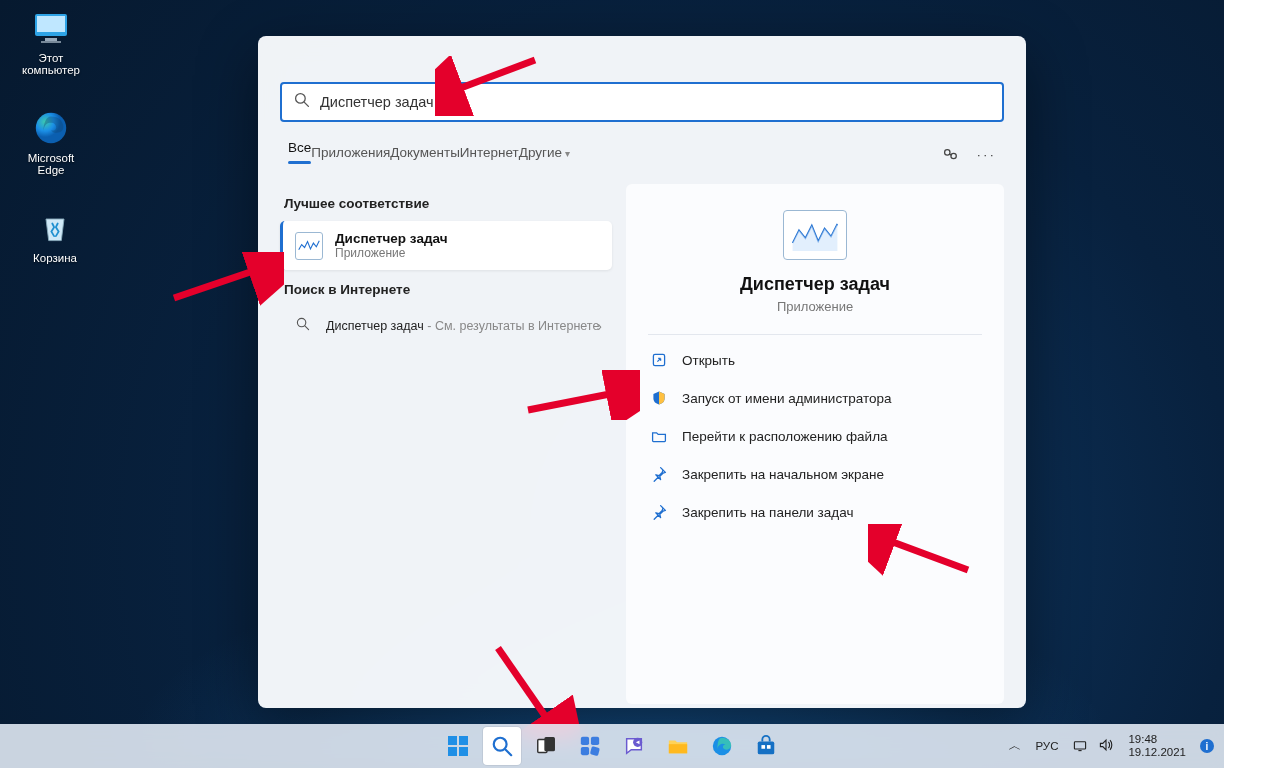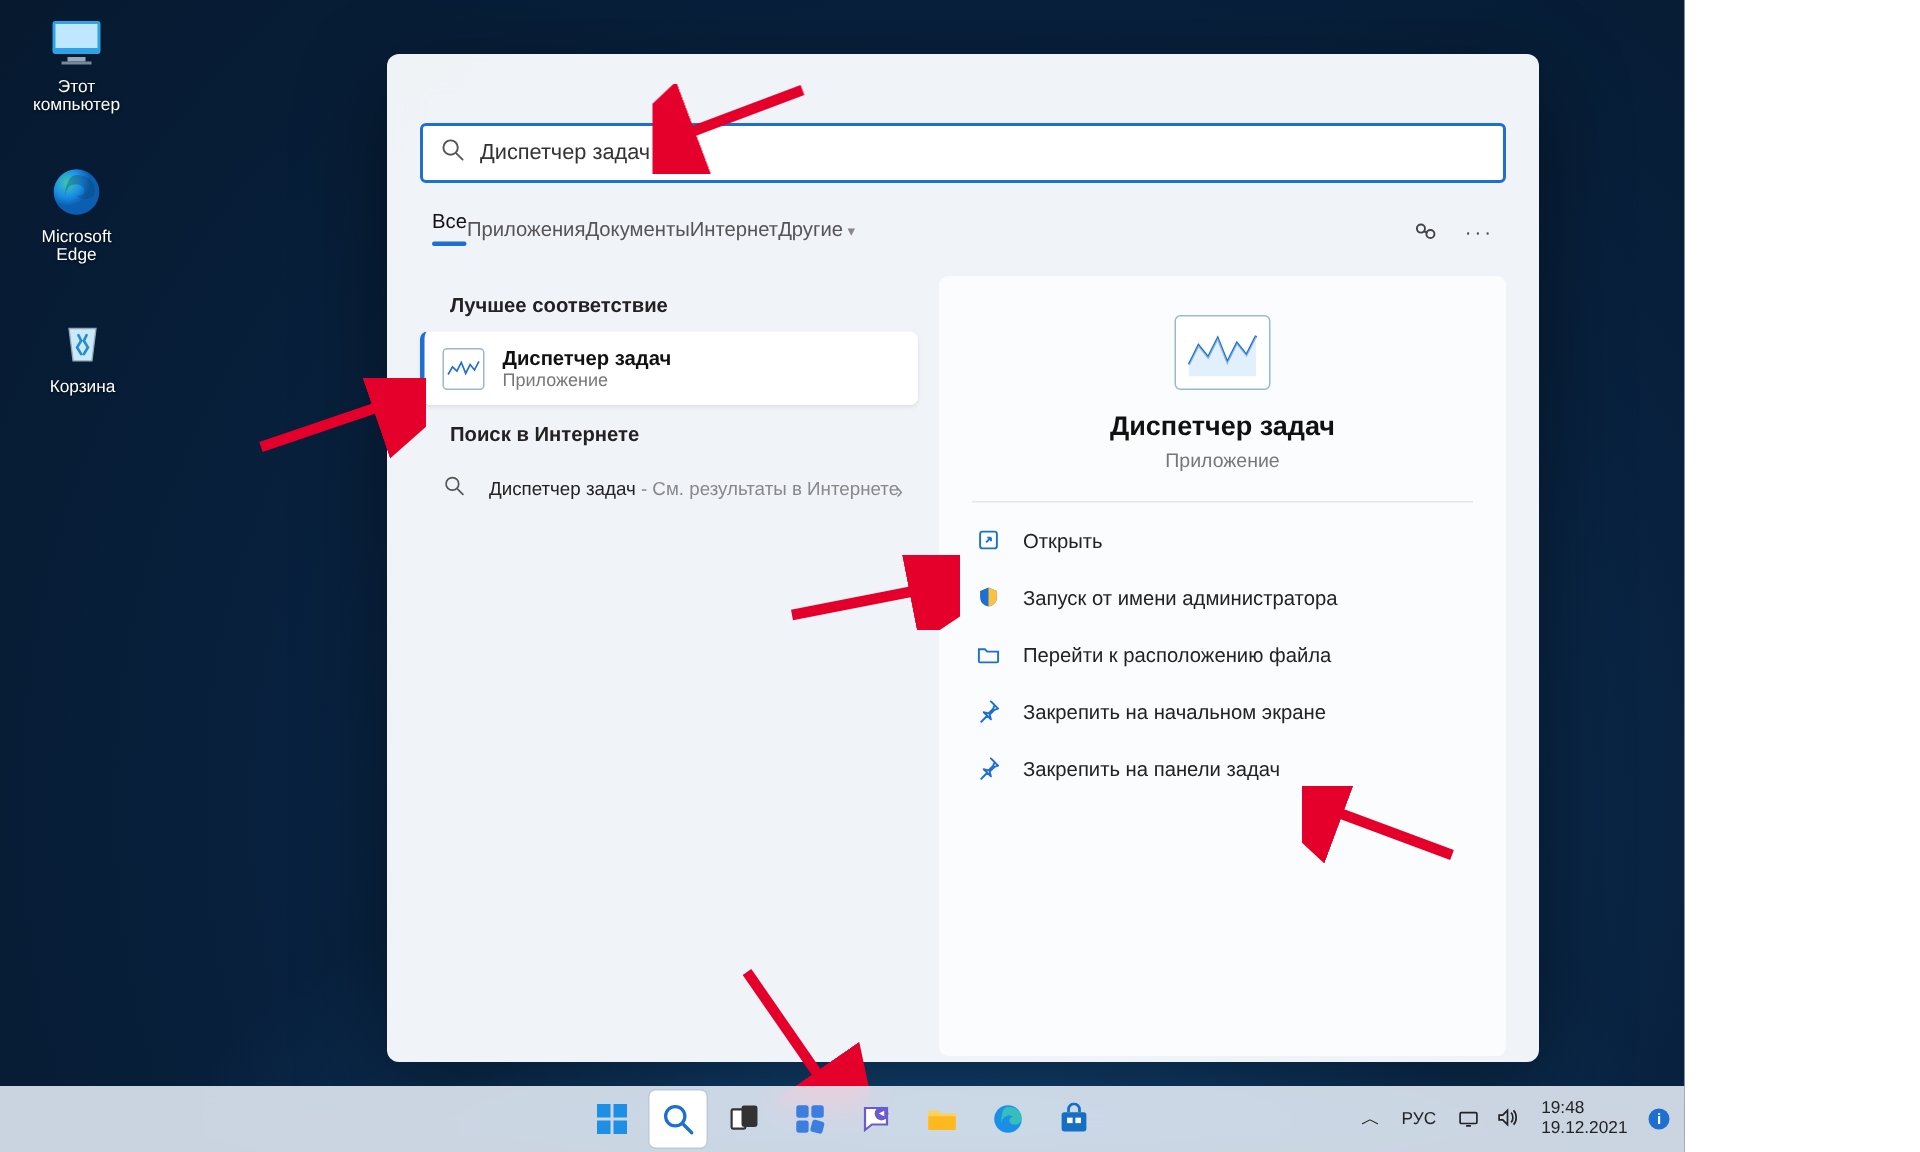--- a/index.html
+++ b/index.html
@@ -1,18 +1,18 @@
 <!DOCTYPE html>
 <html><head>
 <meta charset="utf-8">
 <style>
   * { margin: 0; padding: 0; box-sizing: border-box; font-family: "Segoe UI", Tahoma, sans-serif; }
   html, body { width: 1280px; height: 768px; overflow: hidden; }
   .desktop {
-    position: relative; width: 1123px; height: 768px;
+    position: relative; width: 1224px; height: 768px;
     background: radial-gradient(circle at 60% 70%, #0e3a66 0%, #0b2c50 30%, #08213e 55%, #06192f 100%);
   }
   
   .desktop::before {
     content: ""; position: absolute; left: 120px; bottom: 10px; width: 1000px; height: 200px;
     background: radial-gradient(ellipse at 50% 100%, rgba(30,120,200,.35), rgba(10,50,100,0) 70%);
     pointer-events: none;
   }
   .desktop-icon { position: absolute; width: 78px; text-align: center; color: #fff; font-size: 11.5px; text-shadow: 0 1px 2px rgba(0,0,0,.6); }
   .desktop-icon .glyph { width: 40px; height: 40px; margin: 0 auto 4px; display:flex; align-items:center; justify-content:center; }
@@ -37,21 +37,21 @@
   .tabs-row .tab { padding-bottom: 10px; cursor: pointer; }
   .tabs-row .tab.active { color: #111; }
   .tabs-row .tab.active::after { content:""; display:block; height:3px; background:#1f6fd0; border-radius:2px; margin-top:6px; }
   .tabs-row .spacer { flex:1; }
   .tabs-row .right-icons { display:flex; gap:18px; color:#444; }
   .chev-small { font-size:10px; color:#888; margin-left:3px; }
 
   .body-columns { display:flex; margin: 10px 22px 18px 22px; gap:14px; height:520px; }
   .left-col { width: 332px; }
   .right-col { flex:1; background:#fbfcfe; border-radius:6px; padding: 26px 18px 18px 18px; }
-  .section-label { font-size: 13.5px; font-weight:600; color:#222; margin: 12px 8px 10px 20px; }
+  .section-label { font-size: 13.5px; font-weight:600; color:#222; margin: 12px 8px 10px 4px; }
   .result-card {
     background:#fff; border-radius:5px; padding:10px 12px; display:flex; align-items:center; gap:12px;
     box-shadow: 0 1px 3px rgba(0,0,0,.08); border-left:3px solid #1f6fd0;
   }
   .result-card .thumb { width:28px; height:28px; background:#fff; border:1px solid #9bb8d3; border-radius:3px; display:flex; align-items:center; justify-content:center; }
   .result-card .rc-title { font-size:13.5px; color:#111; font-weight:600; }
   .result-card .rc-sub { font-size:12px; color:#777; }
   .internet-row { margin:8px 4px 0 4px; padding:10px 8px; display:flex; align-items:center; gap:12px; position:relative; }
   .internet-row .mag-s { color:#555; width:22px; text-align:center; }
   .internet-row .ir-text { font-size:12.5px; color:#222; line-height:1.35; }

